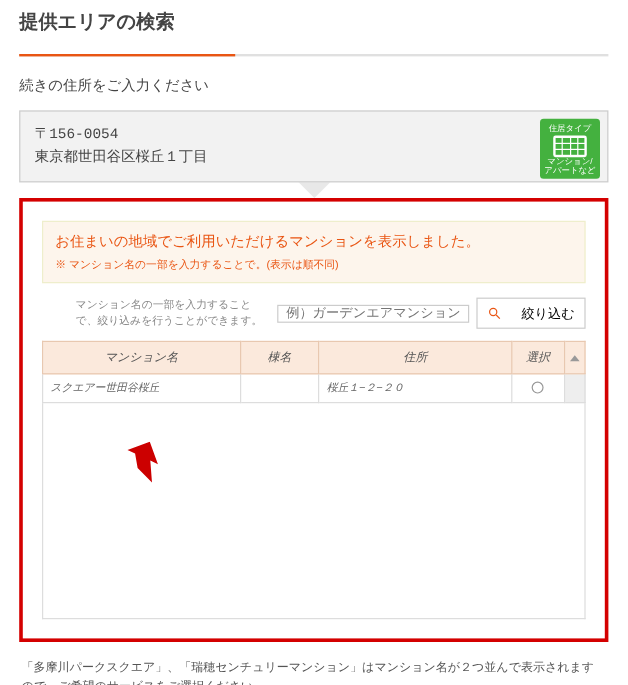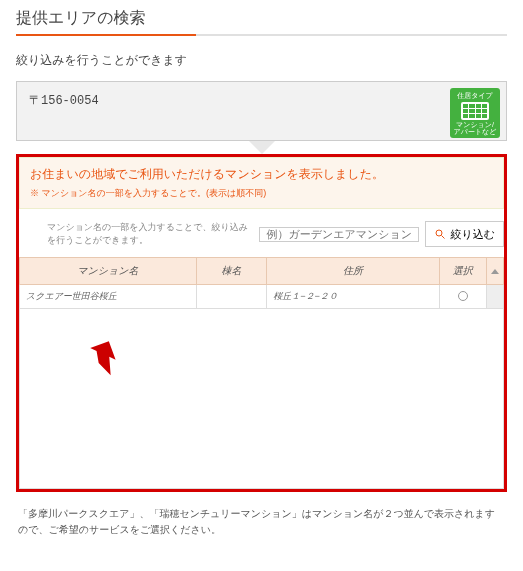--- a/index.html
+++ b/index.html
@@ -1,61 +1,62 @@
 <!DOCTYPE html>
 <html><head>
 <meta charset="utf-8">
 <style>
   * { box-sizing: border-box; margin: 0; padding: 0; }
   body { font-family: "Hiragino Kaku Gothic Pro", "Meiryo", sans-serif; background: #fff; color: #333; width: 523px; }
   .page { padding: 8px 16px 16px; }
-  .page-title { font-size: 16px; font-weight: normal; color: #444; padding-bottom: 5px; border-bottom: 2px solid #e0e0e0; position: relative; }
+  .page-title { font-size: 16px; font-weight: bold; color: #444; padding-bottom: 16px; border-bottom: 2px solid #e0e0e0; position: relative; }
   .page-title::after { content: ""; position: absolute; left: 0; bottom: -2px; width: 180px; height: 2px; background: #e95513; }
   .subtitle { font-size: 12px; color: #444; margin: 16px 0 12px; }
   .address-box { border: 1px solid #ccc; background: #f2f2f2; padding: 10px 12px; position: relative; min-height: 60px; margin-bottom: 0; }
   .postal { font-size: 12px; color: #444; font-family: Liberation Mono, monospace; }
   .addr { font-size: 12px; color: #444; margin-top: 2px; }
   .type-badge { position: absolute; right: 6px; top: 6px; width: 50px; height: 50px; background: #44b13f; border-radius: 3px; display: flex; flex-direction: column; align-items: center; justify-content: space-between; padding: 3px 2px; }
   .type-badge-top { color: #fff; font-size: 7px; }
   .type-badge-icon { width: 28px; height: 18px; background: #fff; border-radius: 2px; display: grid; grid-template-columns: repeat(4,1fr); grid-template-rows: repeat(3,1fr); gap: 1px; padding: 2px; }
   .type-badge-icon span { background: #44b13f; }
   .type-badge-bottom { color: #fff; font-size: 7px; text-align: center; line-height: 1; }
   .arrow-down { width: 0; height: 0; border-left: 14px solid transparent; border-right: 14px solid transparent; border-top: 14px solid #e8e8e8; margin: -1px auto 0; }
-  .red-frame { border: 3px solid #d40000; padding: 0; background: #fff; }
+  .red-frame { border: 3px solid #d40000; padding: 16px; background: #fff; }
   .msg-box { border: 1px solid #eec; background: #fdf5ec; padding: 8px 10px; margin-bottom: 12px; }
   .msg-main { color: #e95513; font-size: 12px; margin-bottom: 4px; }
   .msg-sub { color: #e95513; font-size: 9px; }
   .filter-row { display: flex; align-items: center; gap: 6px; margin-bottom: 10px; }
   .filter-hint { font-size: 9px; color: #888; flex: 1; line-height: 1.4; margin-left: 28px; }
   .filter-input { width: 160px; height: 15px; border: 1px solid #ccc; font-size: 11px; padding: 0 6px; color: #aaa; }
-  .filter-btn { height: 26px; border: 1px solid #ccc; background: #fff; font-size: 11px; padding: 0 8px; display: flex; align-items: center; gap: 4px; cursor: pointer; }
+  .filter-btn { height: 26px; border: 1px solid #ccc; background: #fff; font-size: 11px; padding: 0 8px; display: flex; align-items: center; gap: 16px; cursor: pointer; }
   .filter-btn svg { width: 12px; height: 12px; }
   .tbl { width: 100%; border-collapse: collapse; font-size: 10px; font-style: italic; }
   .tbl th { background: #fbe9dc; border: 1px solid #e8c8b0; padding: 6px 4px; font-weight: normal; color: #555; text-align: center; }
   .tbl td { border: 1px solid #ddd; padding: 5px 6px; color: #666; font-size: 9px; }
   .th-name { width: 38%; }
   .th-wing { width: 15%; }
   .th-addr { width: 37%; }
   .th-sel { width: 10%; }
   .sel-radio { display:inline-block; width:10px; height:10px; border:1px solid #999; border-radius:50%; }
   .scroll-hint { width: 10px; background: #eee; border:1px solid #ddd; }
   .scroll-tri { width:0;height:0;border-left:4px solid transparent;border-right:4px solid transparent;border-bottom:5px solid #999;margin:2px auto; }
   .tbl-body-area { height: 180px; border-left:1px solid #ddd; border-right:1px solid #ddd; border-bottom:1px solid #ddd; position:relative; }
   .red-arrow { position: absolute; left: 66px; top: 32px; }
   .footer-note { font-size: 10px; color: #555; margin: 14px 2px 6px; line-height: 1.6; }
 </style>
 </head>
 <body>
 
 <div class="page">
   <h1 class="page-title">提供エリアの検索</h1>
-  <p class="subtitle">絞り込みを行うことができます</p>
+  <p class="subtitle">続きの住所をご入力ください</p>
 
   <div class="address-box">
     <div class="postal">〒156-0054</div>
+    <div class="addr">東京都世田谷区桜丘１丁目</div>
     <div class="type-badge">
       <div class="type-badge-top">住居タイプ</div>
       <div class="type-badge-icon">
         <span></span>
           <span></span>
           <span></span>
           <span></span>
         <span></span>
           <span></span>
           <span></span>

